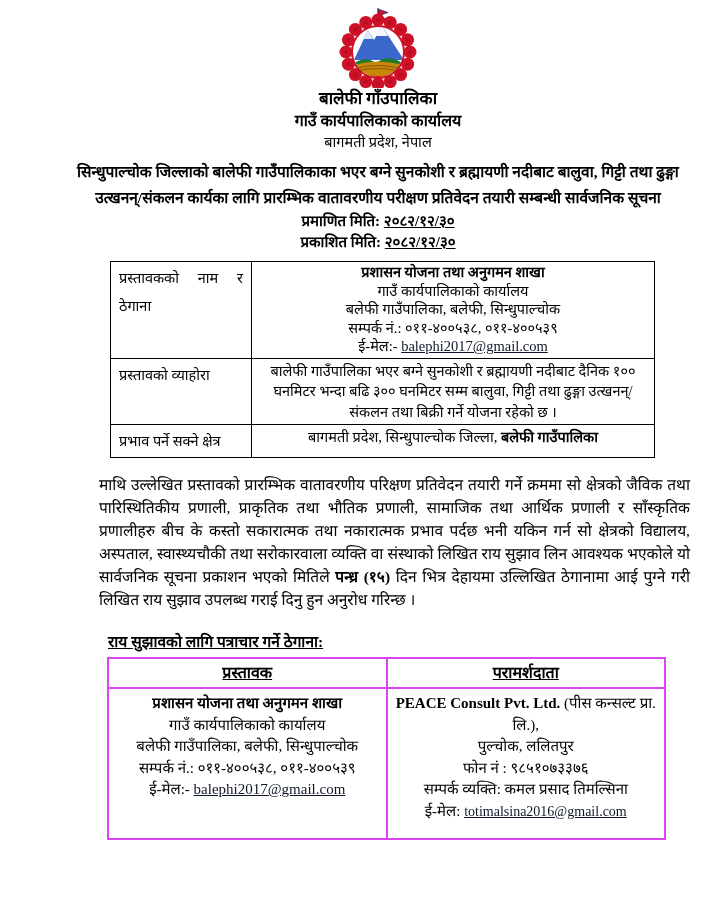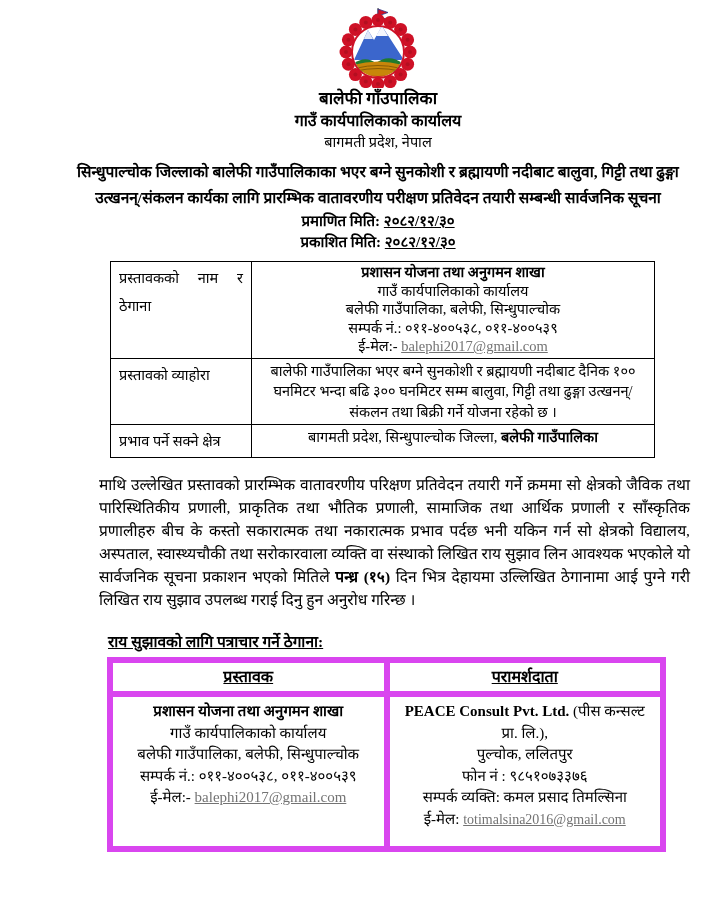--- a/index.html
+++ b/index.html
@@ -34,28 +34,28 @@
 
   
   table { border-collapse:collapse; }
   .tbl1 { margin:8px 0 0 82px; width:545px; }
   .tbl1 td { border:1px solid #000; vertical-align:top; padding:2px 8px; font-size:14.5px;text-align:center; }
   .tbl1 .label-col { width:124px; line-height:28px; text-align:justify; }
   .tbl1 .row1-content { text-align:center; line-height:18.5px; padding-top:1px; }
   .tbl1 .row2-content, .tbl1 .row3-content { line-height:20.5px; }
   .bold { font-weight:bold; }
 
-  a.email-link { color:#737373; }
+  a.email-link { color:#0f172a; }
 
   
   .corr-heading {
     margin:19px 0 5px 80px; font-size:15.5px; font-weight:bold; text-decoration:underline;
   }
   .tbl2 { margin-left:79px; width:559px; }
-  .tbl2 th, .tbl2 td { border:6px solid #d946ef; }
+  .tbl2 th, .tbl2 td { border:2px solid #d946ef; }
   .tbl2 th {
     width:50%; text-align:center; font-size:16px; font-weight:bold;
     padding:3px 4px; line-height:22px;
   }
   .tbl2 th span { text-decoration:underline; }
   .tbl2 td {
     vertical-align:top; text-align:center; font-size:15px; line-height:21.5px;
     padding:4px 6px 16px;
   }
   .email-small { font-size:14px; }

